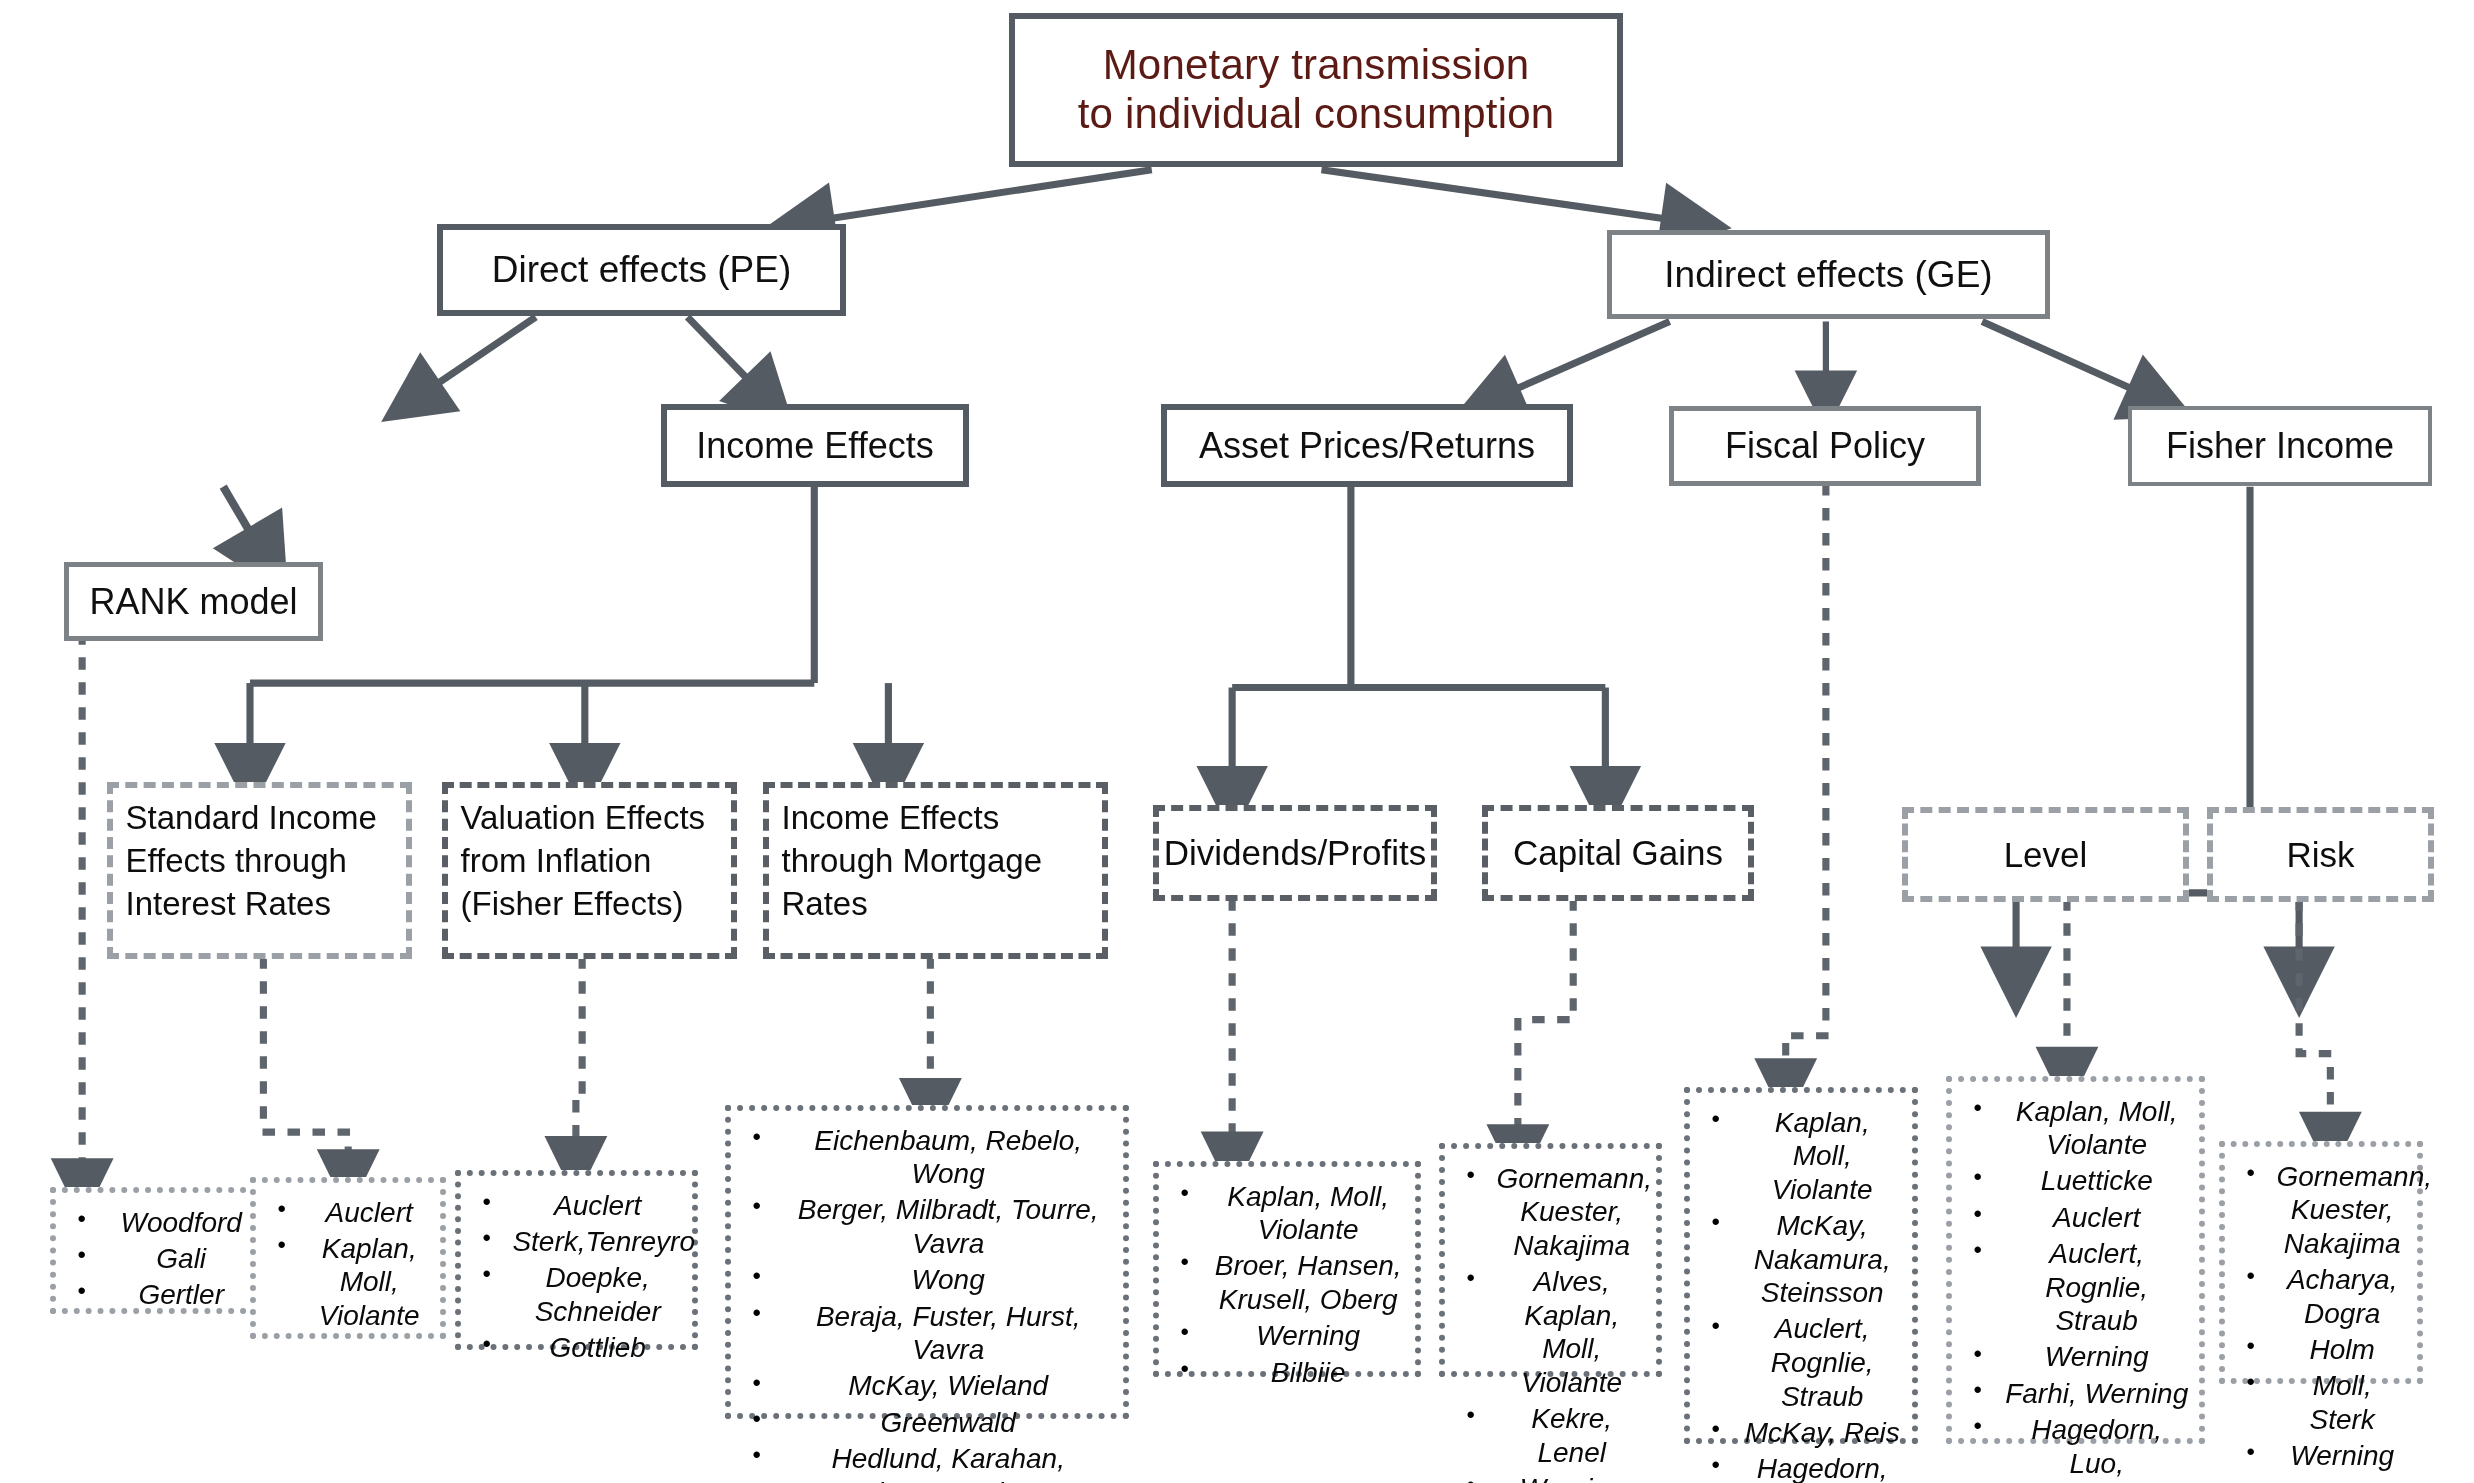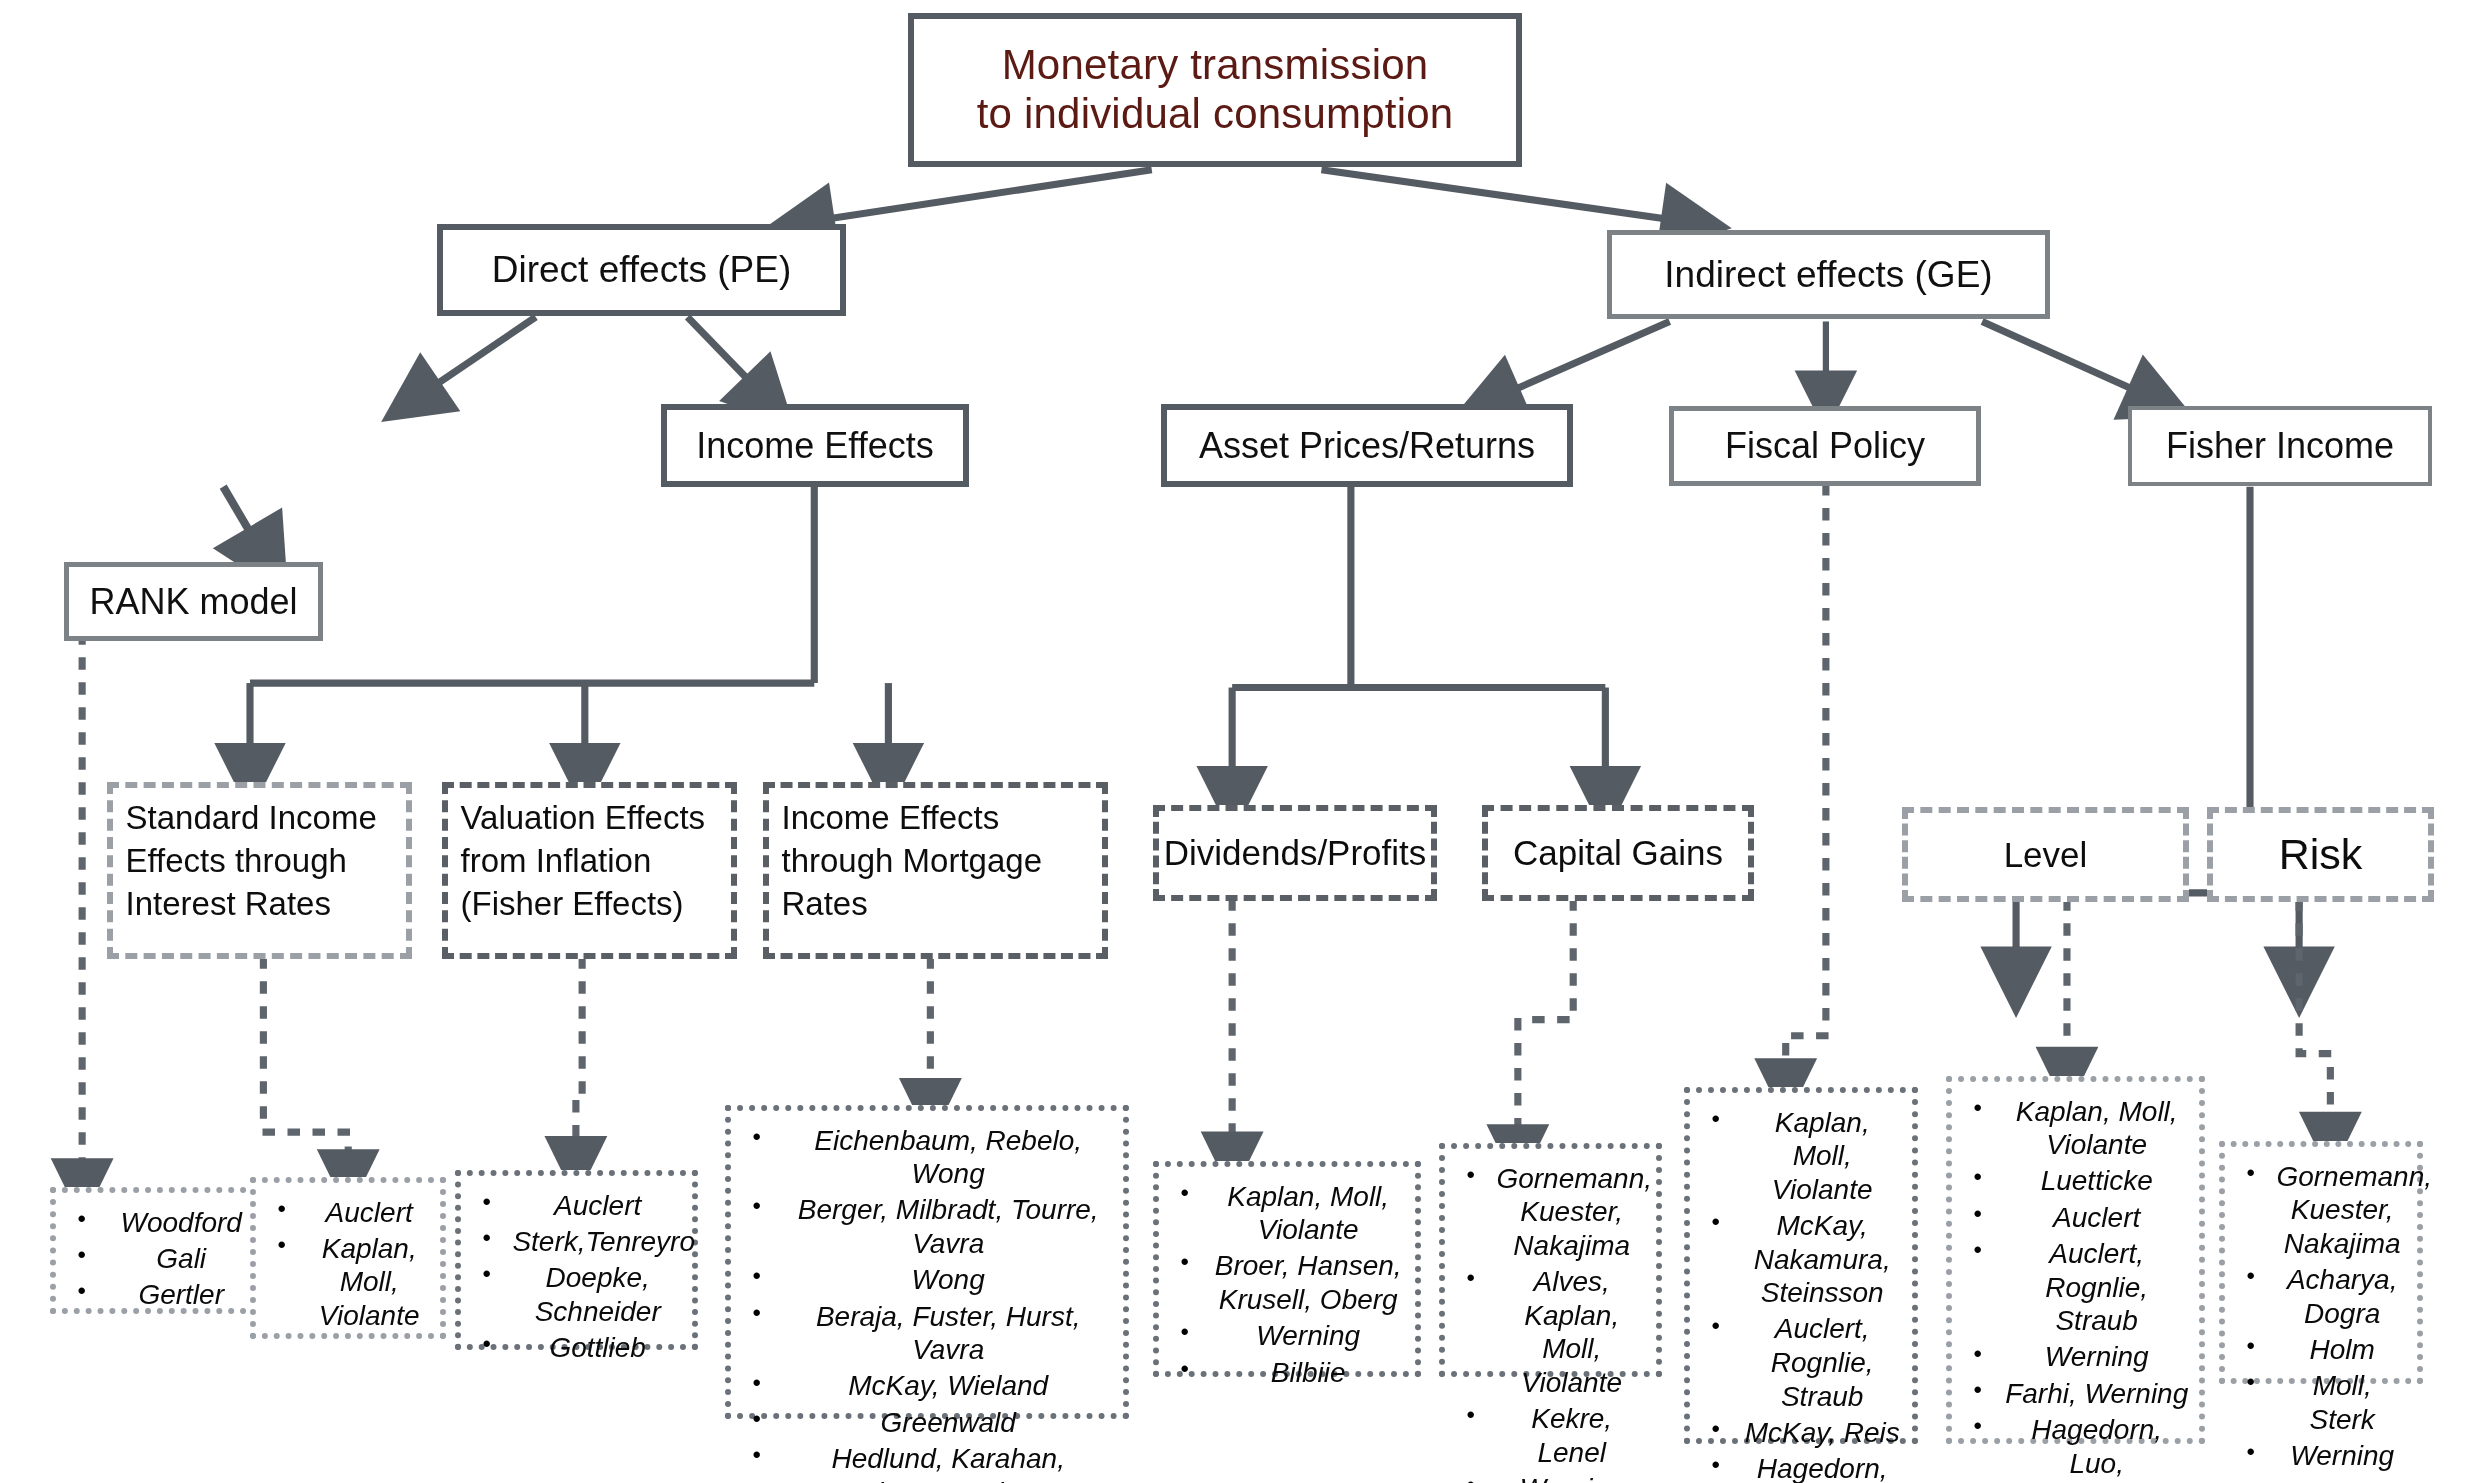--- a/index.html
+++ b/index.html
@@ -128,21 +128,21 @@
 
     <g>
       <path d="M2315,1010 L2315,1205" stroke="#5f656c" stroke-width="8" fill="none" stroke-dasharray="6 22" stroke-linecap="square" marker-end="url(#ahd)"></path>
     </g>
 
     <g>
       <path d="M2575,1010 L2575,1180 L2610,1180 L2610,1278" stroke="#5f656c" stroke-width="8" fill="none" stroke-dasharray="6 22" stroke-linecap="square" marker-end="url(#ahd)"></path>
     </g>
   </svg>
 
-  <div class="node solid-thick title-box" style="left:908px;top:12.5px;width:614px;height:154px;flex-direction:column;">
+  <div class="node solid-thick title-box" style="left:1009px;top:12.5px;width:614px;height:154px;flex-direction:column;">
     <span>Monetary transmission</span>
     <span>to individual consumption</span>
   </div>
 
   <div class="node solid-thick lvl2" style="left:437px;top:224px;width:409px;height:92px;">
     <span>Direct effects (PE)</span>
   </div>
 
   <div class="node solid-med lvl2" style="left:1607px;top:230px;width:443px;height:89px;">
     <span>Indirect effects (GE)</span>
@@ -192,21 +192,21 @@
   </div>
 
   <div class="node dash-dark cat center" style="left:1482px;top:805px;width:272px;height:96px;font-size:35px;">
     <span>Capital Gains</span>
   </div>
 
   <div class="node dash-light cat center" style="left:1902px;top:807px;width:287px;height:95px;font-size:35px;">
     <span>Level</span>
   </div>
 
-  <div class="node dash-light cat center" style="left:2207px;top:807px;width:227px;height:95px;font-size:43px;">
+  <div class="node dash-light cat center" style="left:2207px;top:807px;width:227px;height:95px;font-size:35px;">
     <span>Risk</span>
   </div>
 
   <div class="node cite" style="left:50px;top:1187px;width:220px;height:127px;">
     <ul>
       <li>Woodford</li>
       <li>Gali</li>
       <li>Gertler</li>
     </ul>
   </div>

